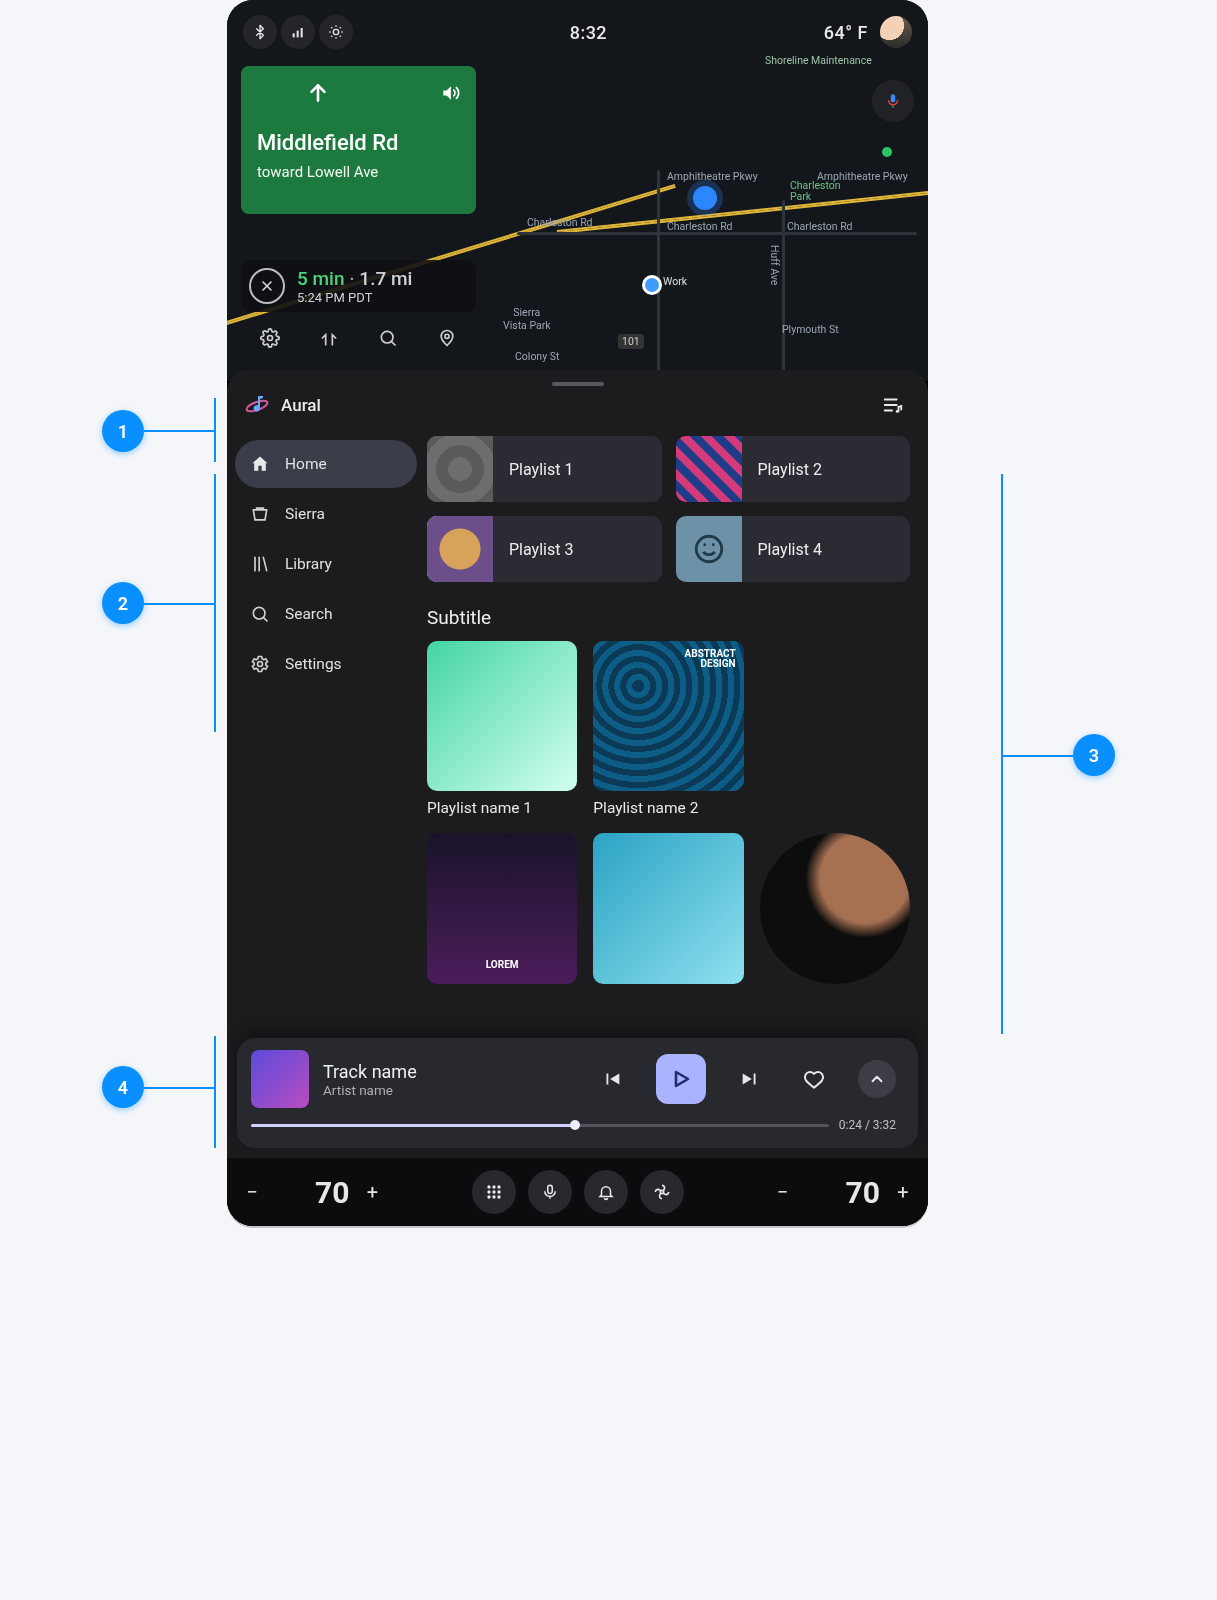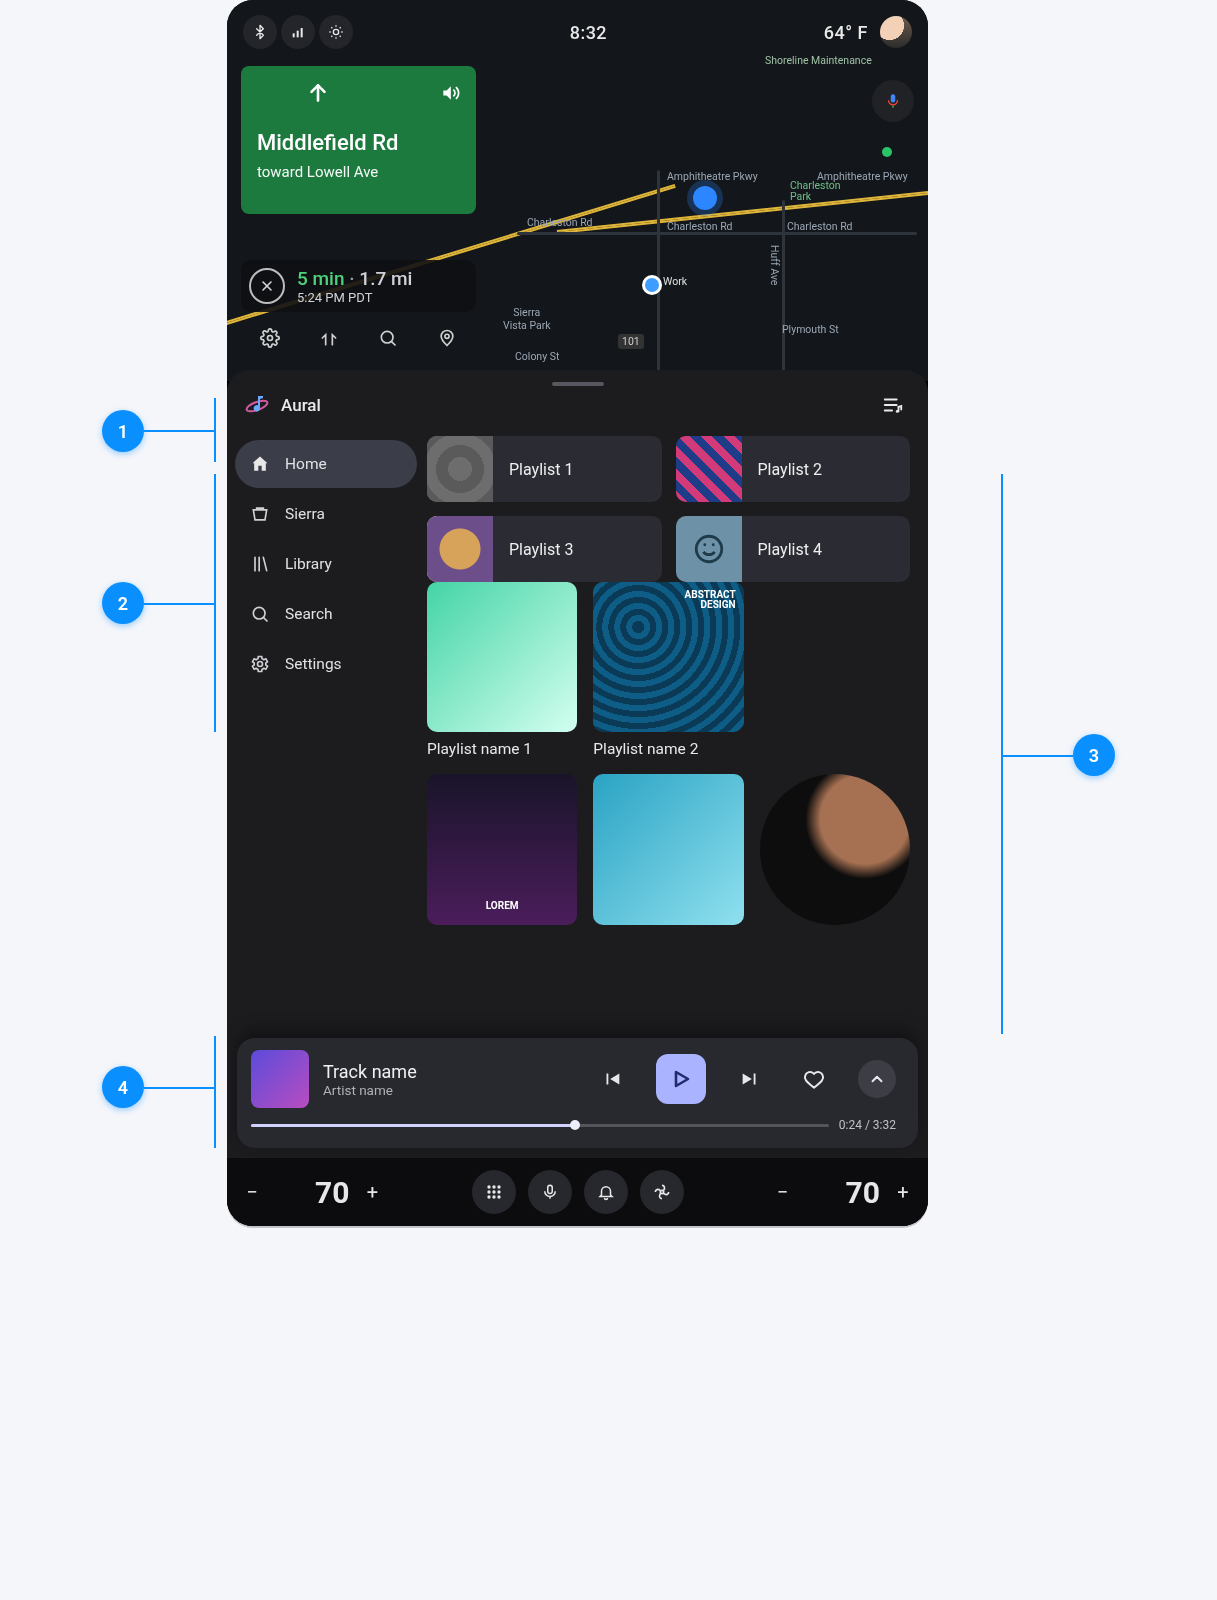--- a/index.html
+++ b/index.html
@@ -346,20 +346,21 @@
                       <circle cx="12" cy="12" r="9"></circle>
                       <path d="M8 14s1.5 2 4 2 4-2 4-2"></path>
                       <path d="M9 9h.01M15 9h.01" stroke-linecap="round"></path>
                     </svg>
                   </div>
                 </div>
                 <div class="lbl">Playlist 4</div>
               </div>
           </div>
 
+          <div class="sec-sub">Subtitle</div>
 
           <div class="clipper">
             <div class="grid3">
               <div class="tile">
                   <div class="cover-wrap">
                     <div class="cover c1"></div>
                   </div>
                   <div class="tcap">Playlist name 1</div>
                 </div>
               <div class="tile">

